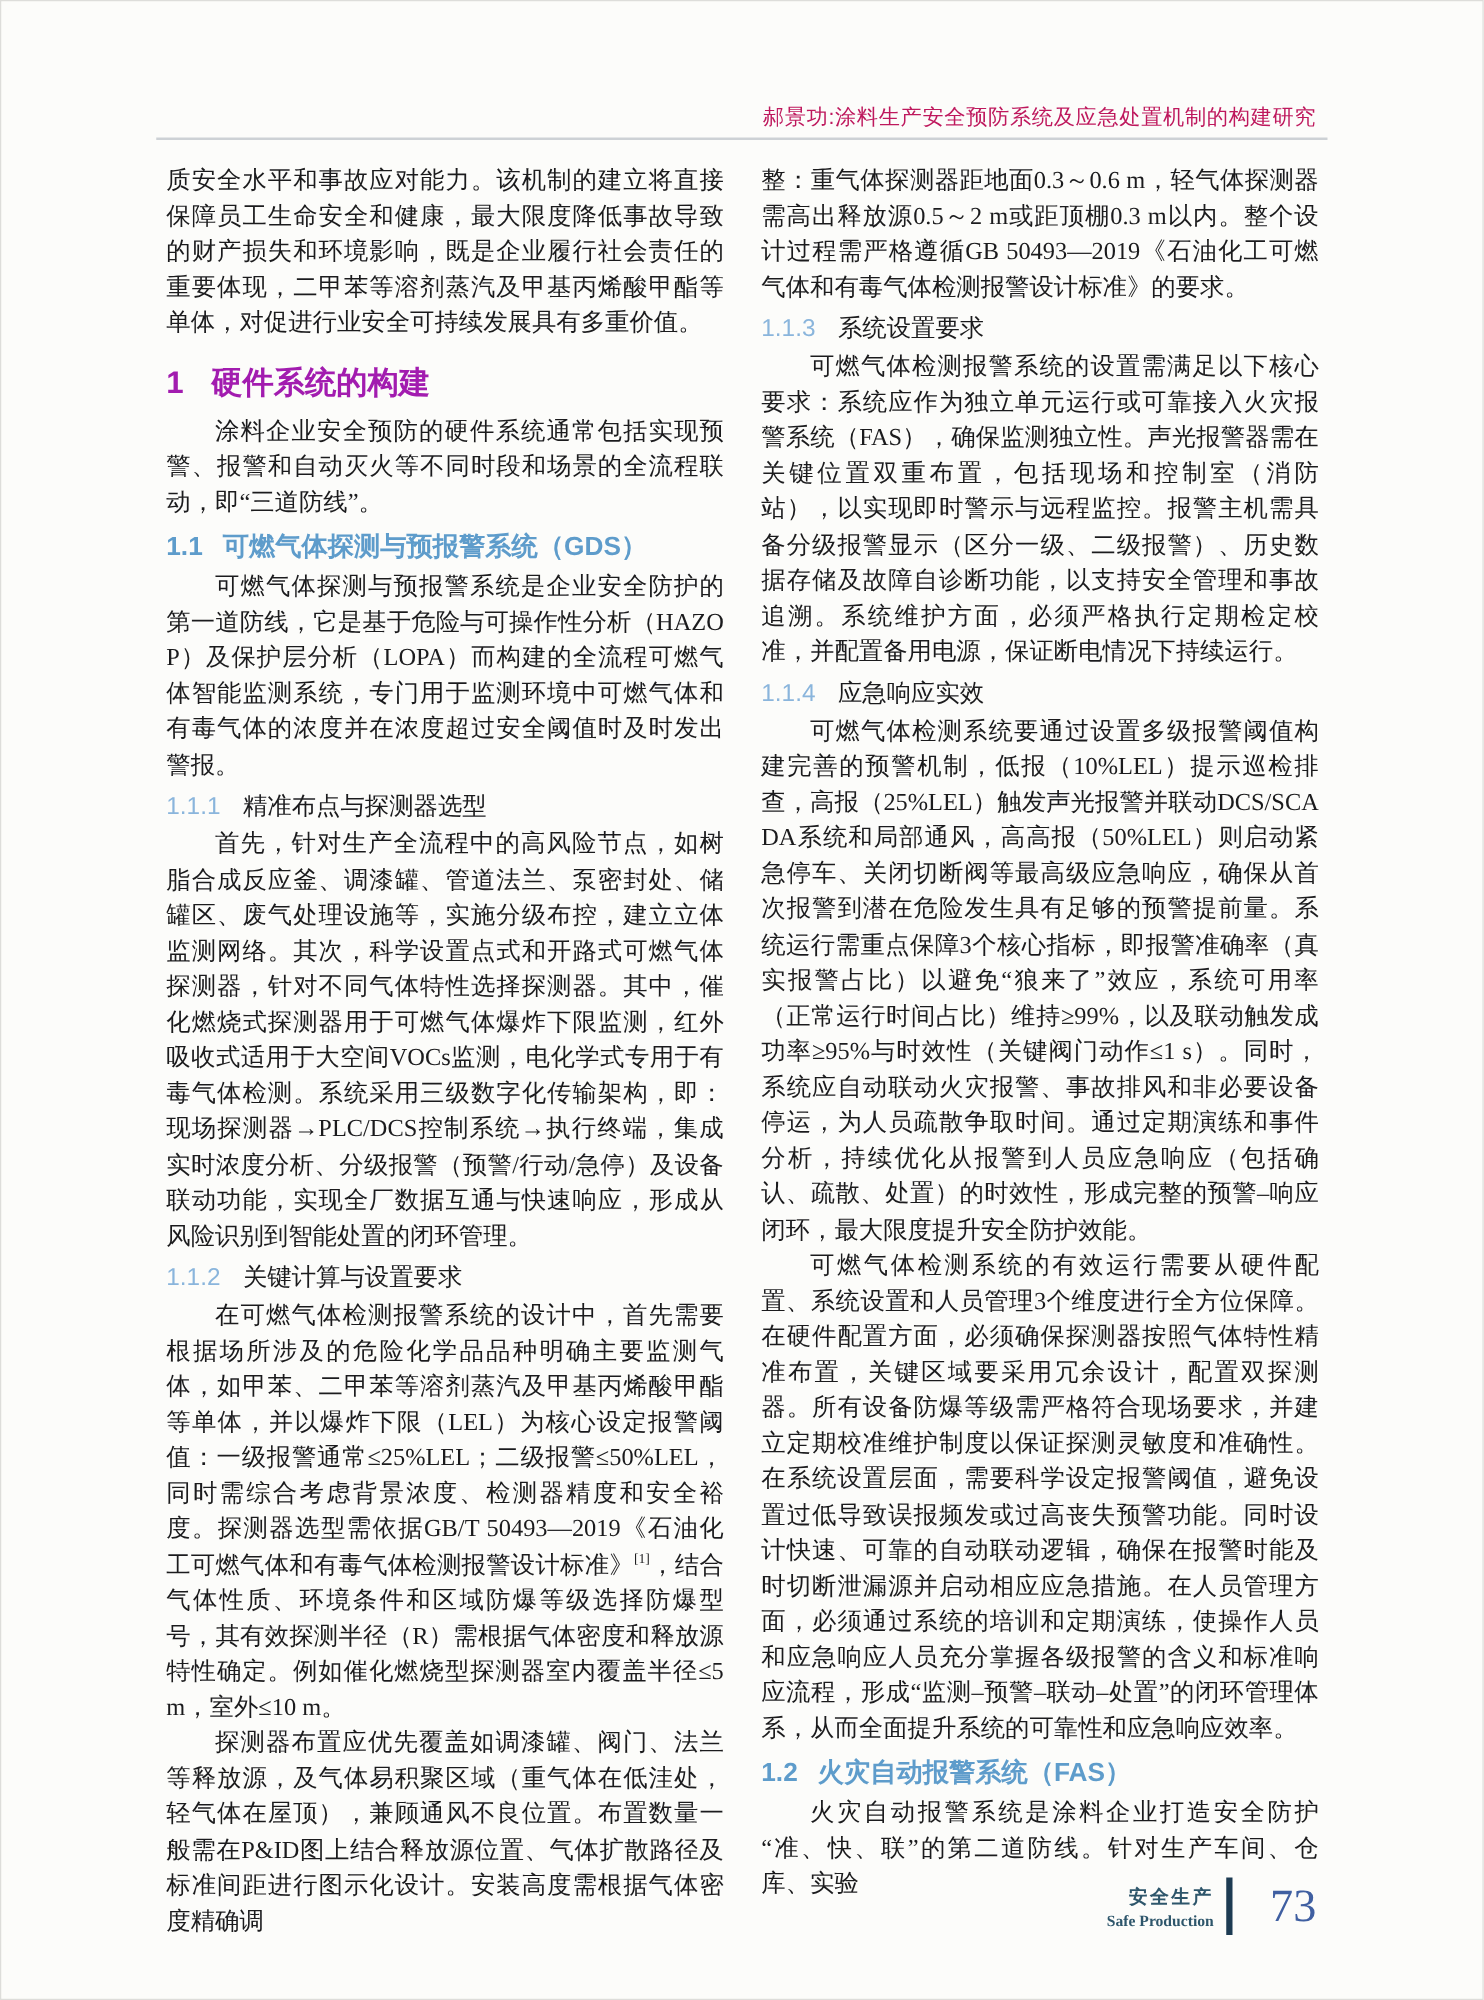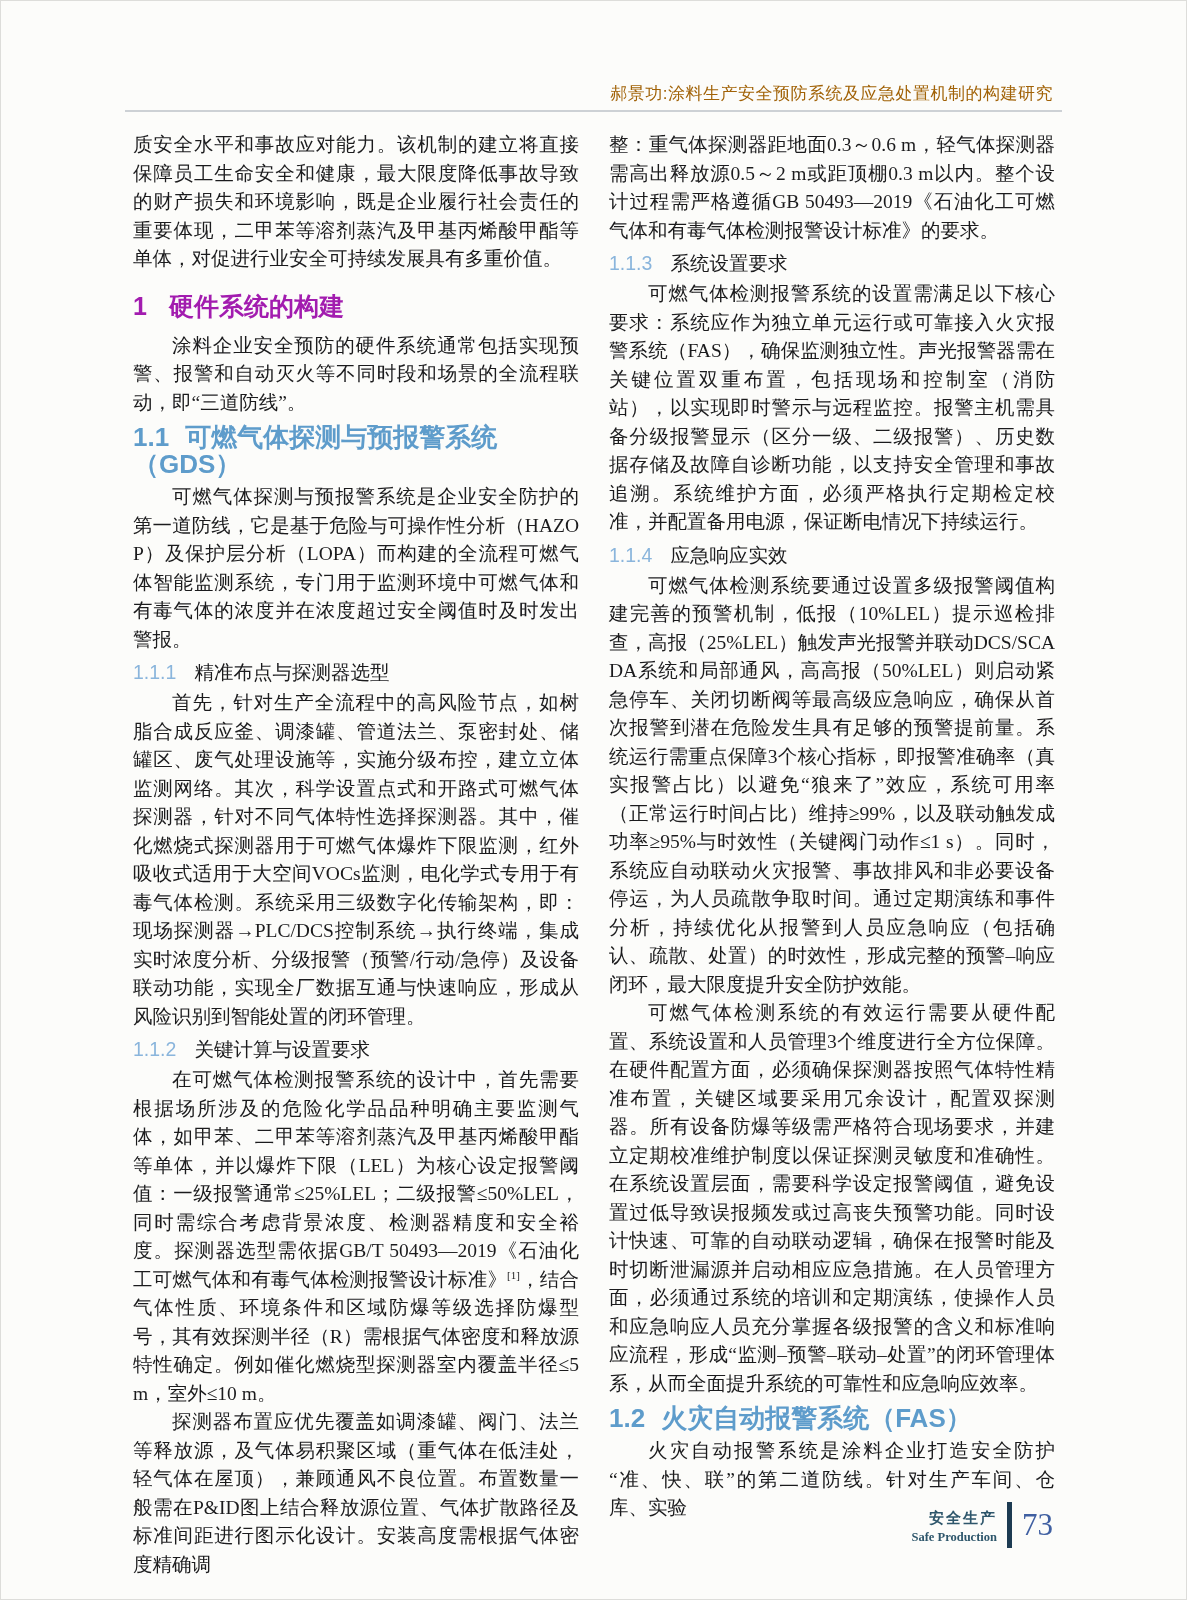--- a/index.html
+++ b/index.html
@@ -10,21 +10,21 @@
     background:#fcfcfa;
     box-shadow:inset 0 0 0 1px #ddddda;
     overflow:hidden;
     box-sizing:border-box;
   }
   
   .running-header {
     position:absolute; top:82px; left:133px; width:920px;
     text-align:right;
     font-family:"Liberation Sans", sans-serif;
-    font-size:17px; color:#a16207;
+    font-size:17px; color:#be185d;
     letter-spacing:0.5px;
   }
   .header-rule {
     position:absolute; top:110px; left:125px; width:937px;
     border-top:2px solid #cdd1d5;
   }
   
   .content {
     position:absolute; top:131px; left:133px; width:922px;
     display:flex; gap:30px;
@@ -49,21 +49,21 @@
     font-weight:bold;
     font-size:25px; line-height:32px;
     color:#a21caf;
   }
   .sec1 .sec-num { margin-right:22px; }
   
   .sec2 {
     margin:7px 0 5px 0;
     font-family:"Liberation Sans", sans-serif;
     font-weight:bold;
-    font-size:26px; line-height:27px;
+    font-size:21px; line-height:27px;
     color:#5e9ccb;
   }
   .sec2 .sec-num { margin-right:16px; }
   
   .sec3 {
     margin:5px 0 3px 0;
     font-size:19.5px; line-height:27px;
   }
   .sec3 .sec-num {
     font-family:"Liberation Sans", sans-serif;
@@ -85,21 +85,21 @@
   }
   .footer .journal-en {
     font-family:"Liberation Serif", serif;
     font-weight:bold; font-size:12.5px; line-height:15px;
   }
   .footer .bar {
     width:5px; height:46px; background:#1d3b52; margin-right:10px;
   }
   .footer .page-num {
     font-family:"Liberation Serif", serif;
-    font-size:31px; color:#3f5fa1;
+    font-size:37px; color:#3f5fa1;margin-left:20px;
   }
 </style>
 </head>
 <body>
 
 <div class="page">
 
   <div class="running-header">
     <span>郝景功:涂料生产安全预防系统及应急处置机制的构建研究</span>
   </div>

